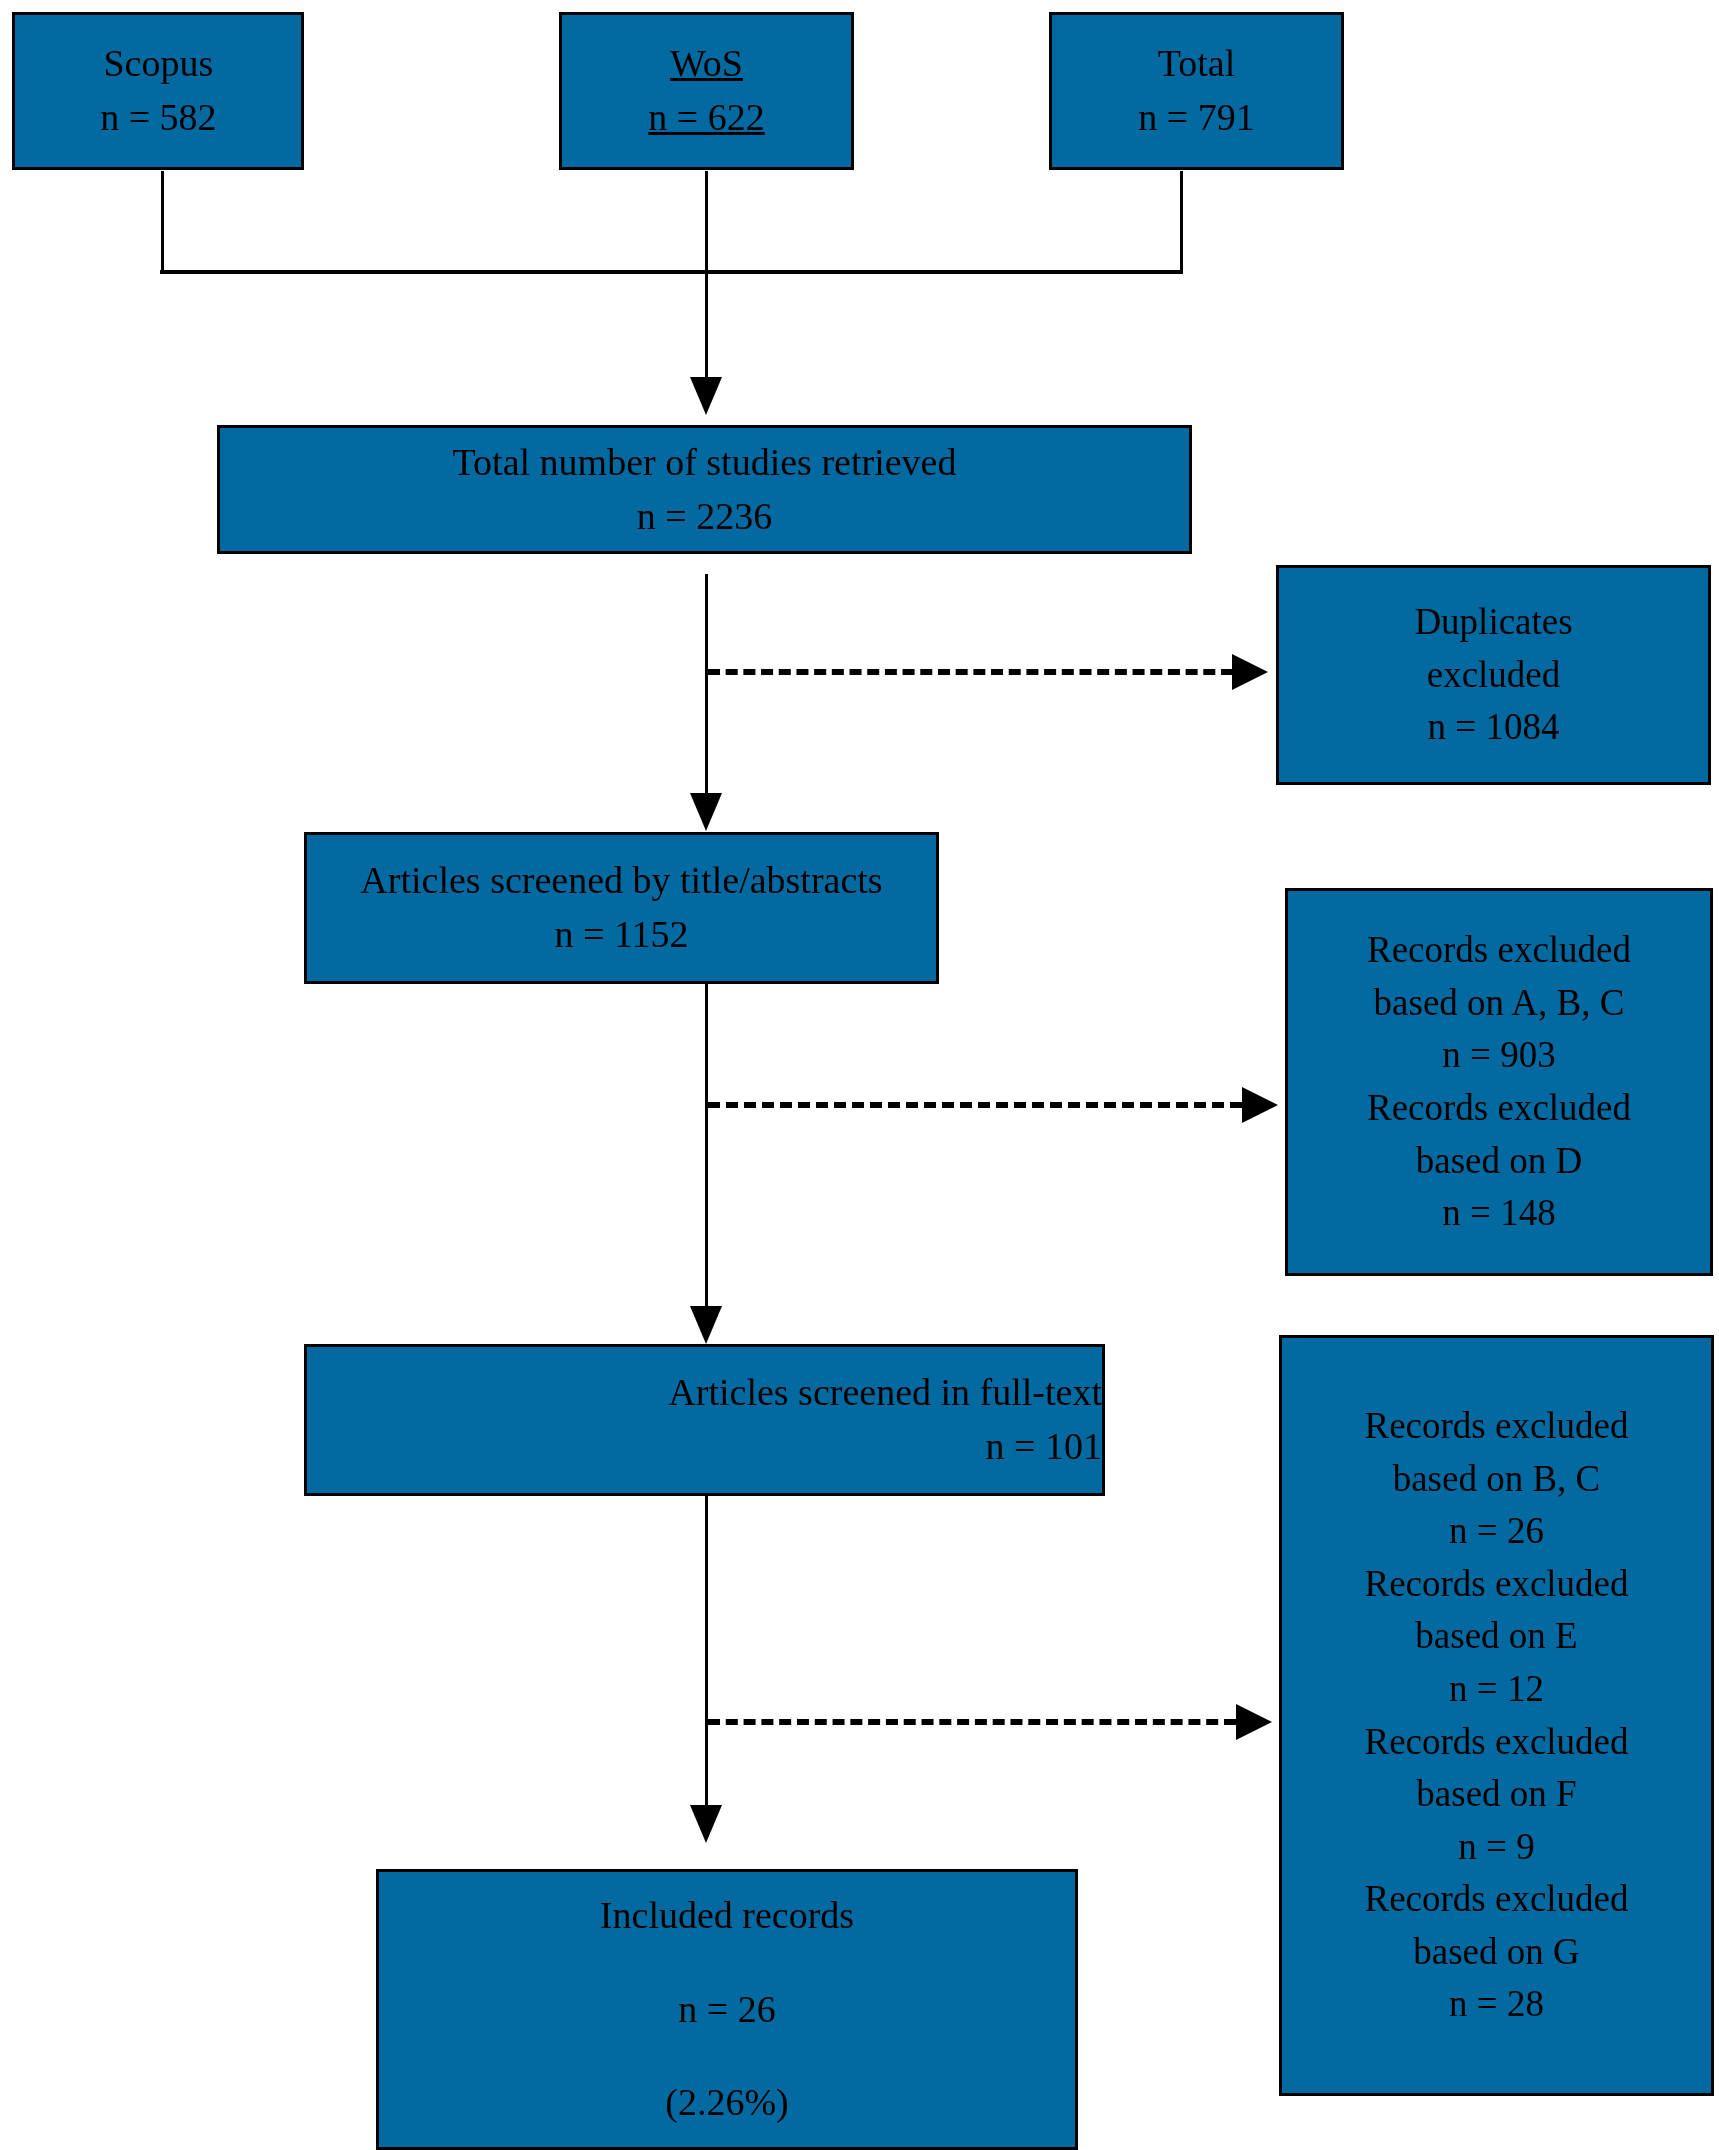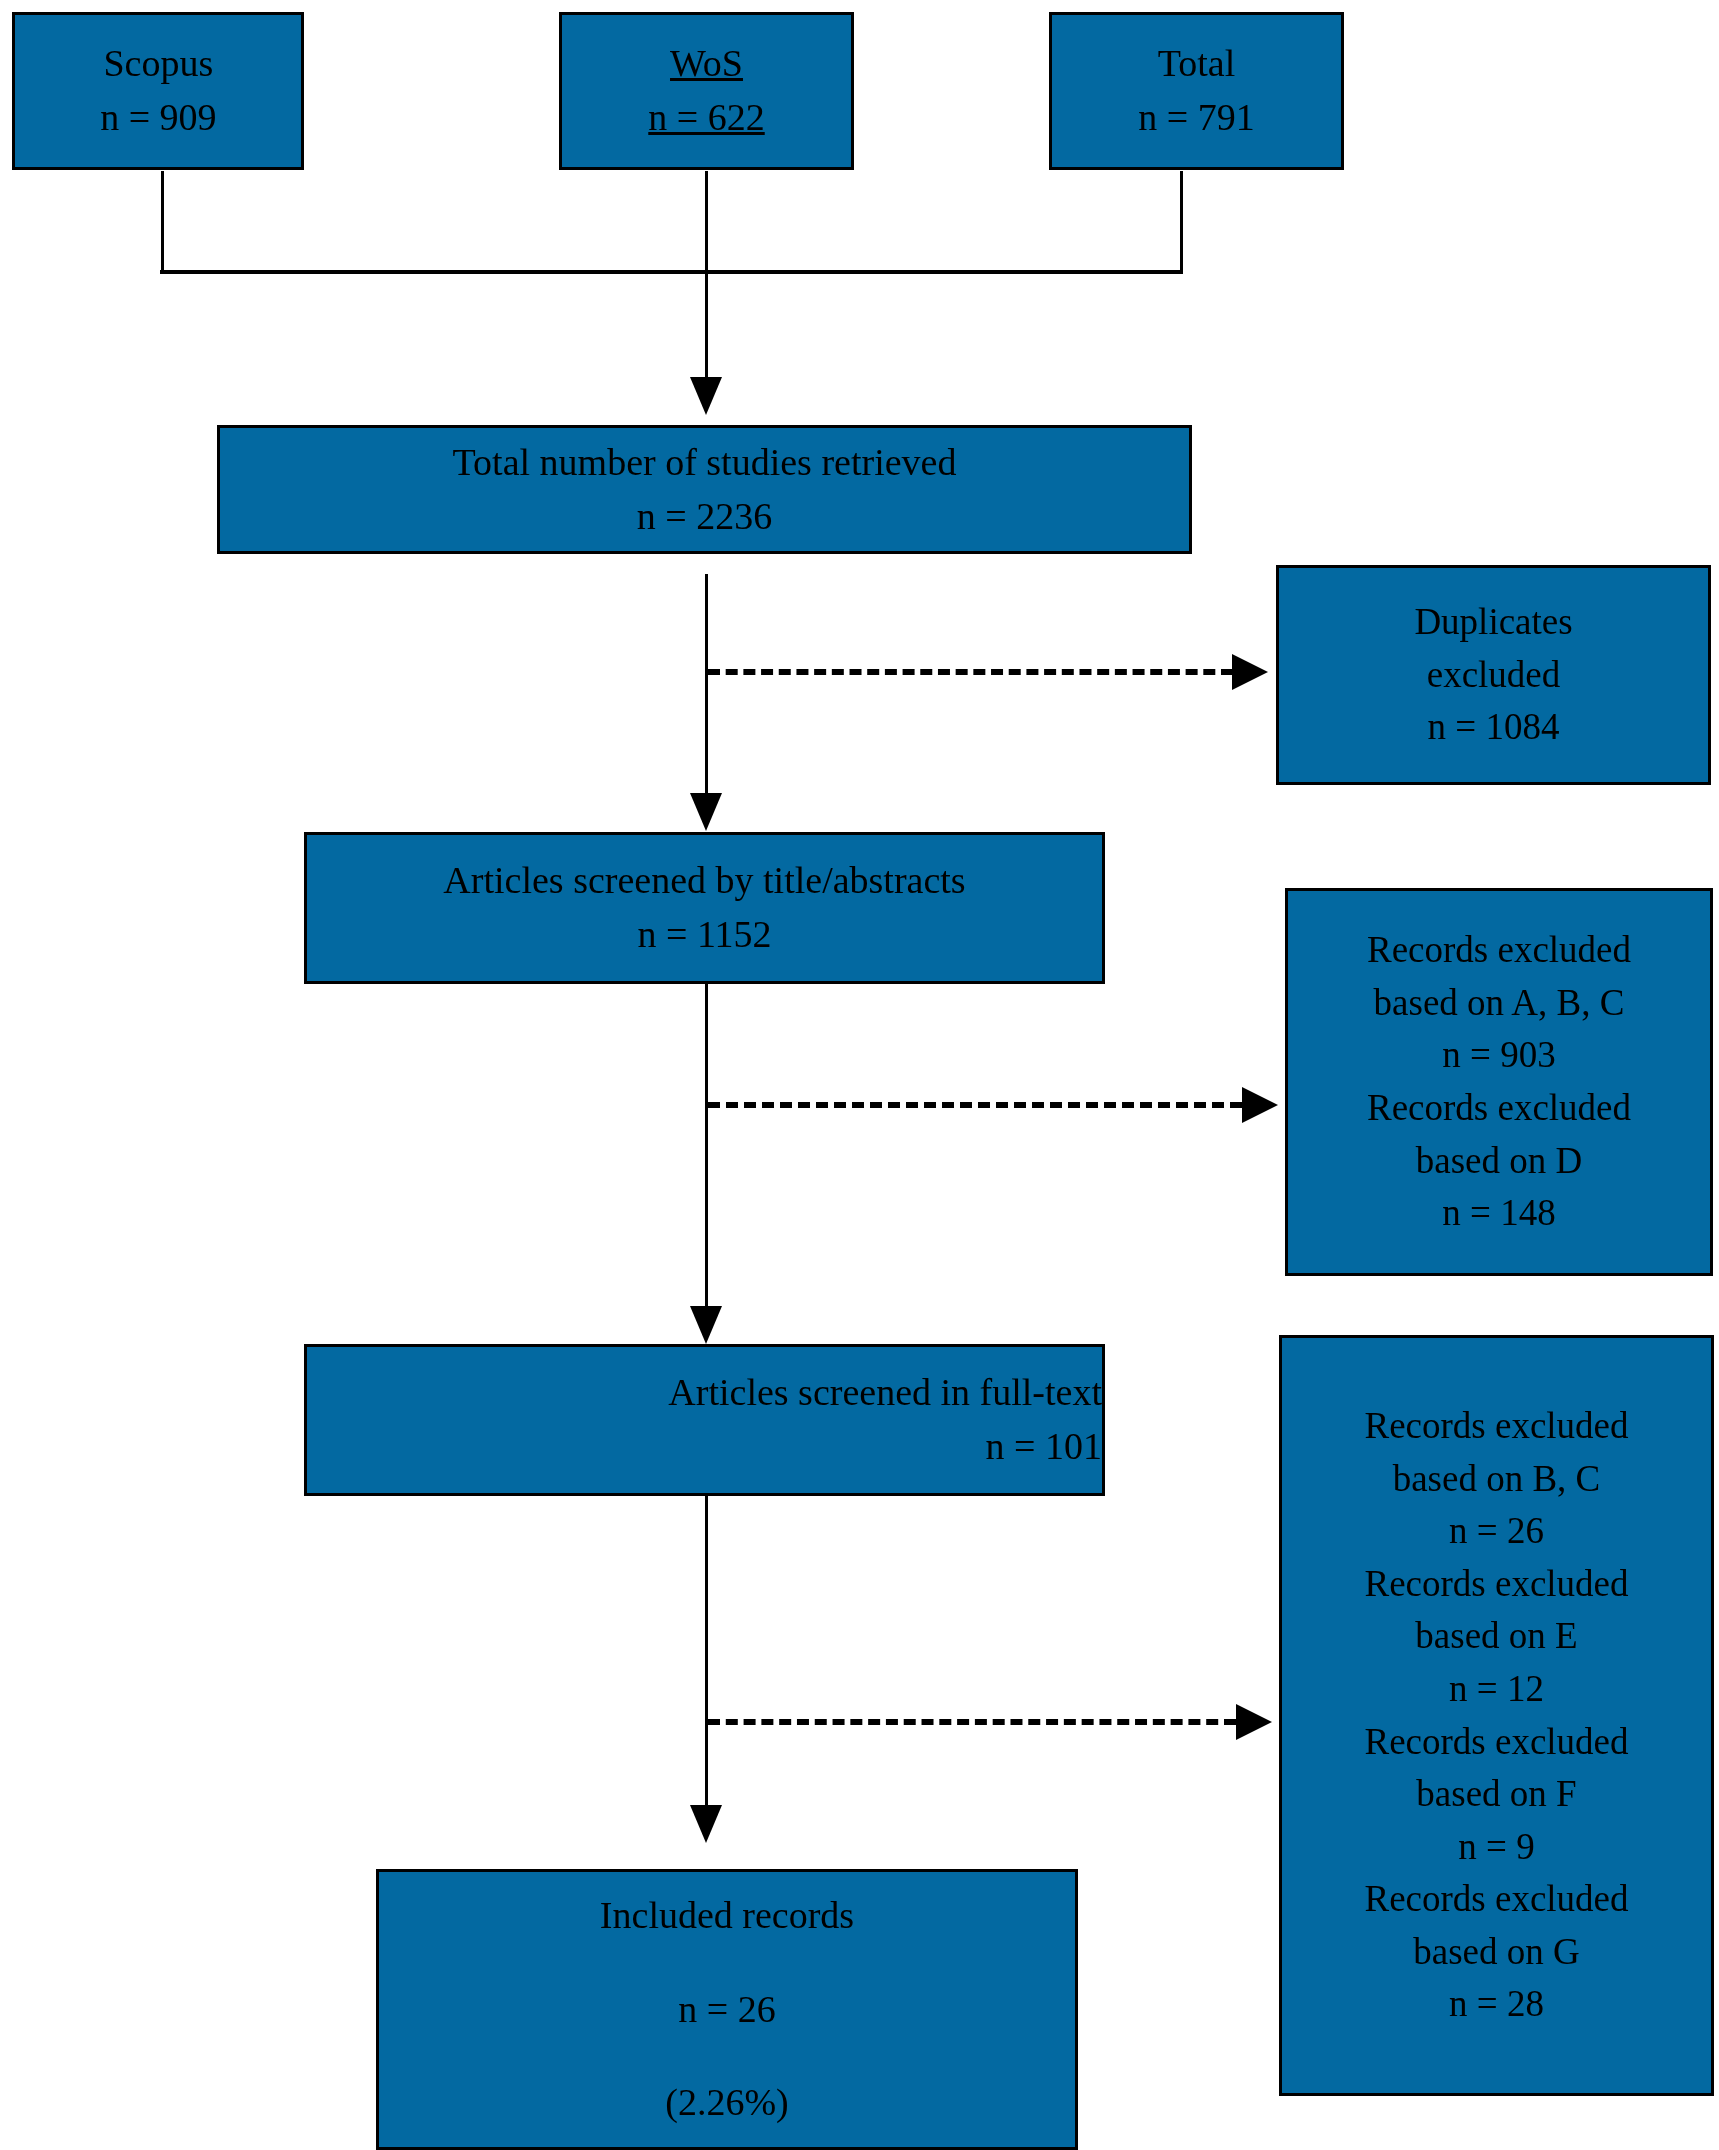--- a/index.html
+++ b/index.html
@@ -71,21 +71,21 @@
     border-top: 6.8px dashed #000000;
   }
 </style>
 </head>
 <body>
 
 <div id="canvas">
 
   <div class="box fs-src" style="left:12.4px; top:12.4px; width:292px; height:158px;">
     <span class="line">Scopus</span>
-    <span class="line">n = 909</span>
+    <span class="line">n = 582</span>
   </div>
 
   <div class="box fs-src" style="left:559px; top:12.4px; width:295px; height:158px;text-decoration:underline;">
     <span class="line">WoS</span>
     <span class="line">n = 622</span>
   </div>
 
   <div class="box fs-src" style="left:1049px; top:12.4px; width:295px; height:158px;">
     <span class="line">Total</span>
     <span class="line">n = 791</span>
@@ -111,21 +111,21 @@
 
   <div class="dashline" style="left:708px; top:669px; width:525px;"></div>
   <div class="arrow-right" style="left:1232px; top:654px;"></div>
 
   <div class="box fs-side" style="left:1276px; top:565px; width:435px; height:220px;">
     <span class="line">Duplicates</span>
     <span class="line">excluded</span>
     <span class="line">n = 1084</span>
   </div>
 
-  <div class="box fs-main" style="left:304px; top:832px; width:801px; height:152px;">
+  <div class="box fs-main" style="left:304px; top:832px; width:635px; height:152px;">
     <span class="line">Articles screened by title/abstracts</span>
     <span class="line">n = 1152</span>
   </div>
 
   <div class="vline" style="left:705px; top:984px; height:323px;"></div>
   <div class="arrow-down" style="left:690px; top:1306px;"></div>
 
   <div class="dashline" style="left:708px; top:1102px; width:534px;"></div>
   <div class="arrow-right" style="left:1242px; top:1087px;"></div>
 

